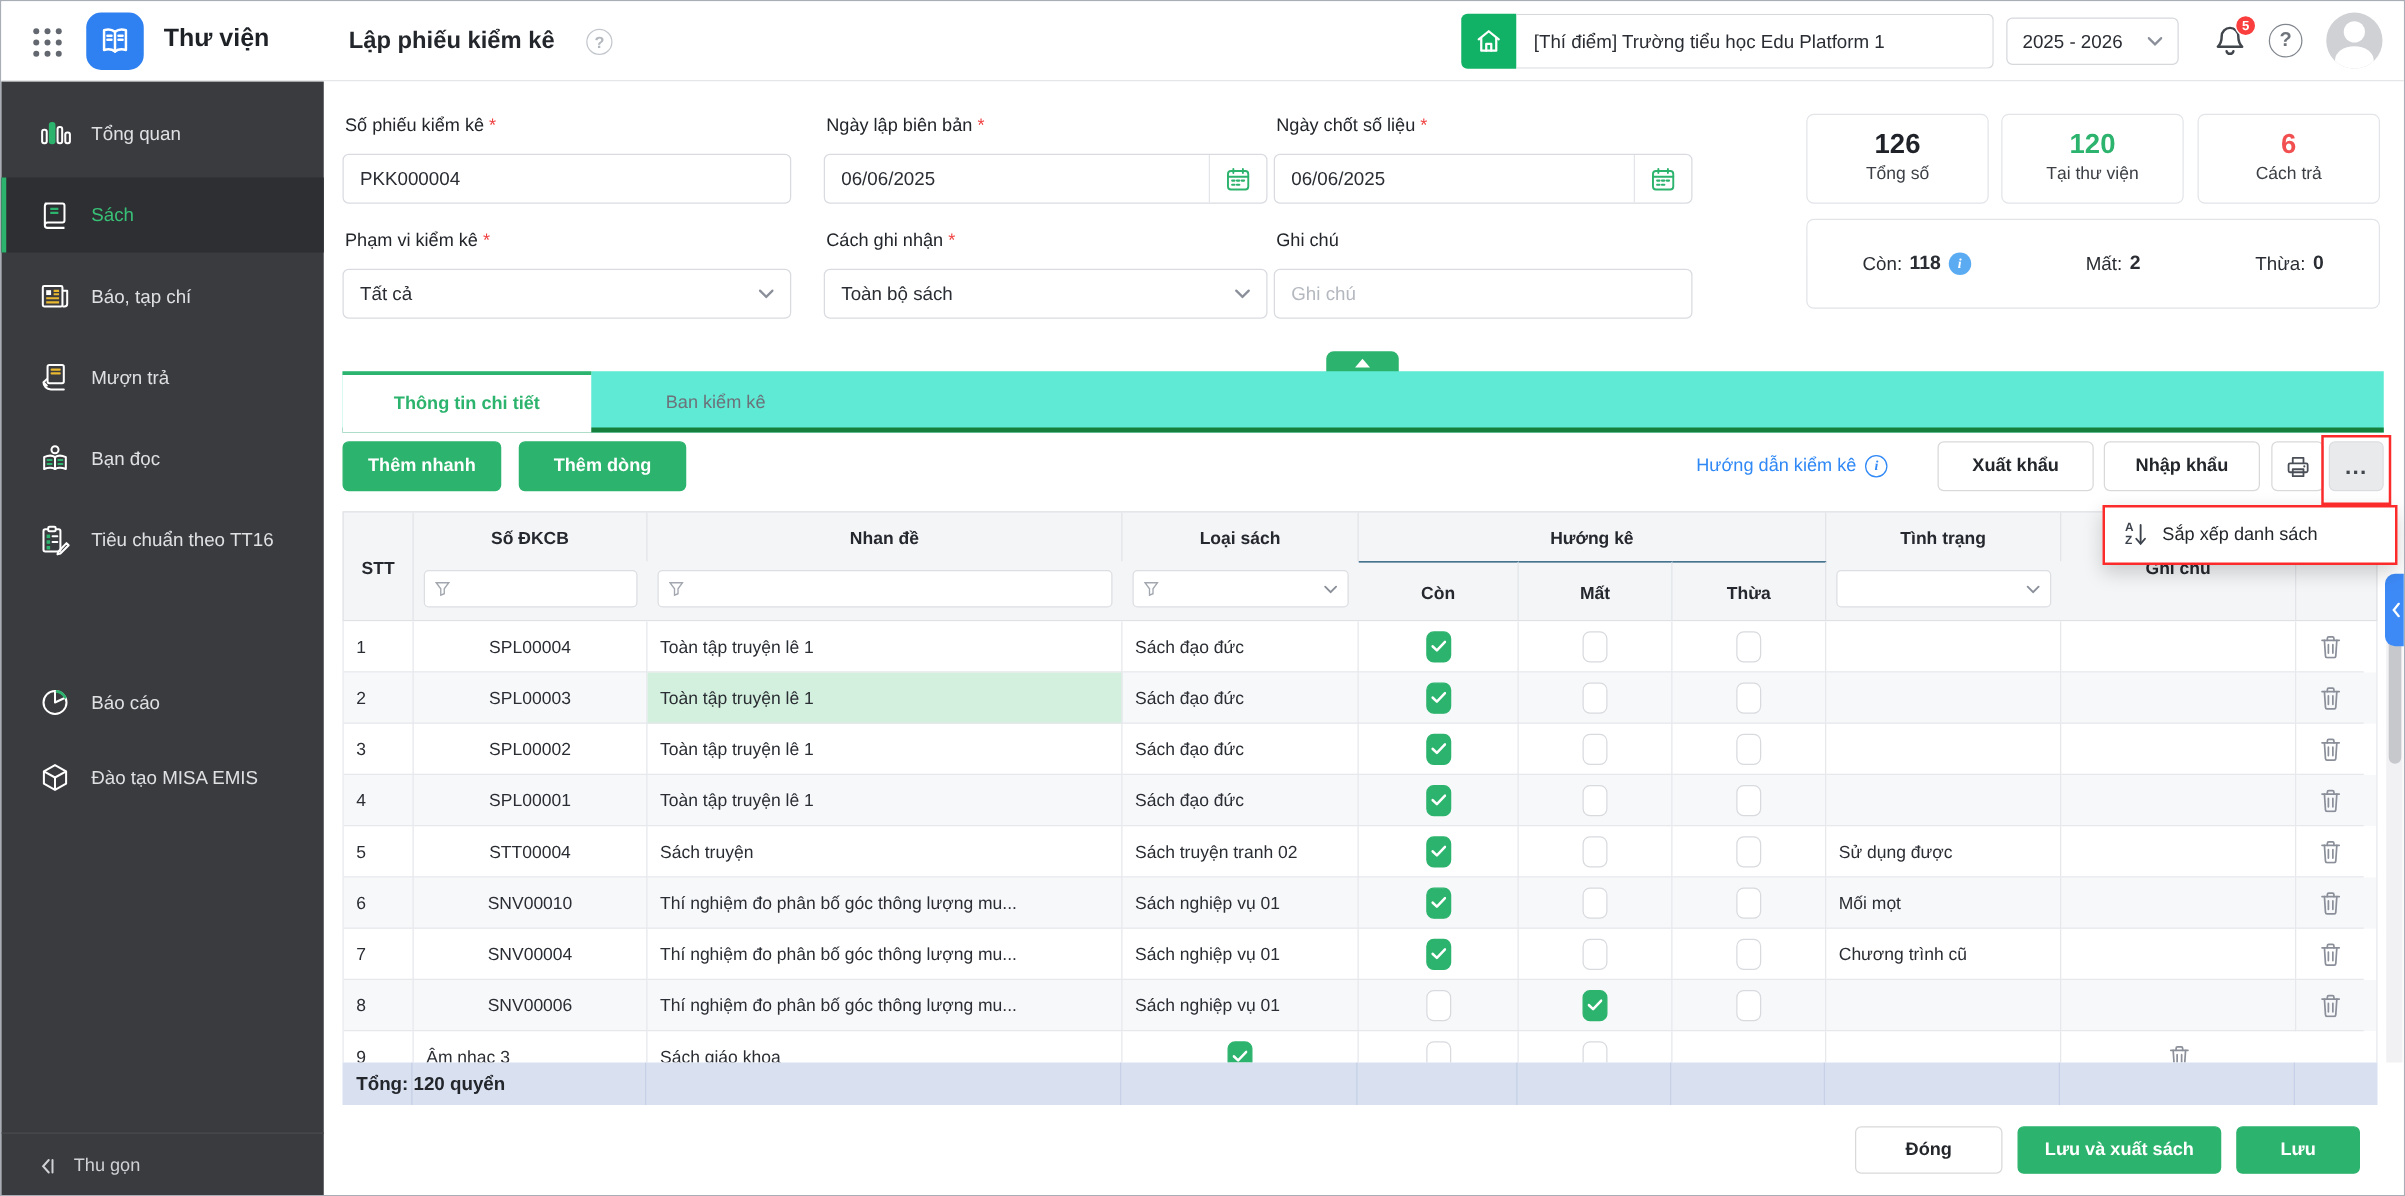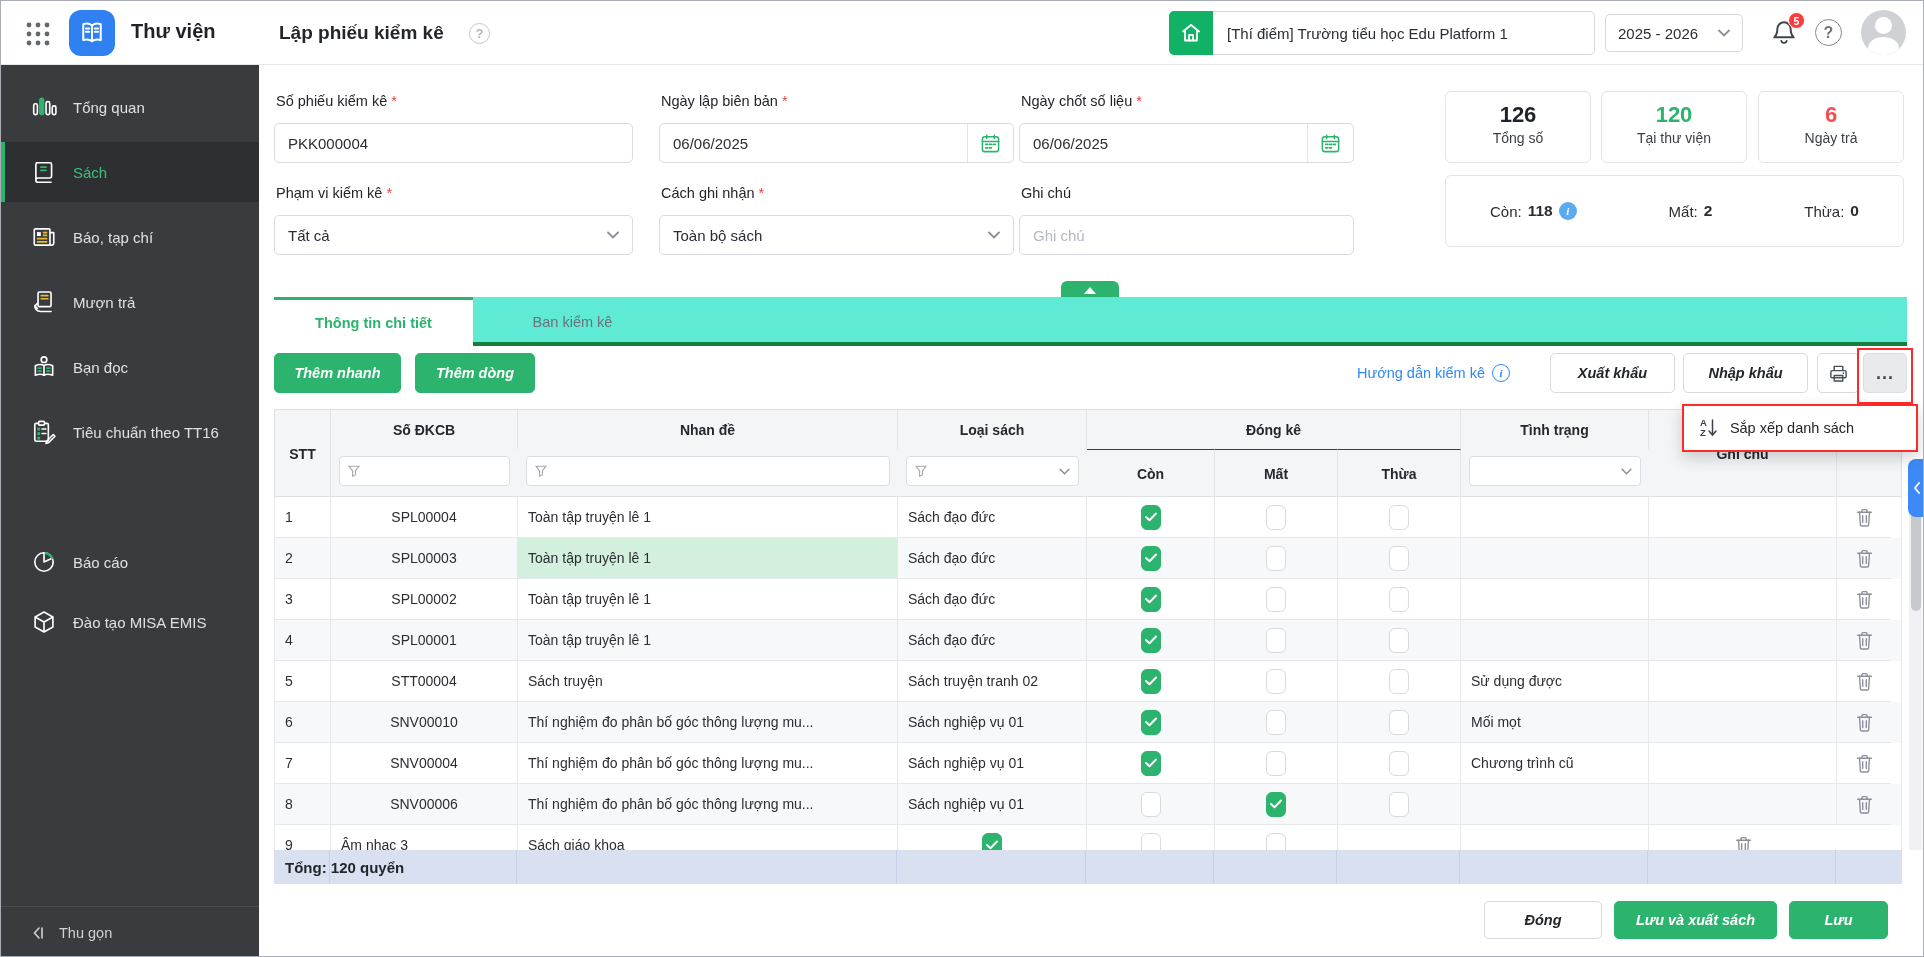--- a/index.html
+++ b/index.html
@@ -54,21 +54,21 @@
   .sum-item b { font-size:15.5px; }
   .info-dot { width:18px; height:18px; border-radius:50%; background:#5aabf2; color:#fff; font-size:11px; font-weight:bold; display:flex; align-items:center; justify-content:center; font-family:"Liberation Serif", serif; font-style:italic; }
 
   .collapse-pill { position:absolute; left:802px; top:216px; width:58px; height:18px; background:#2cb36d; border-radius:6px 6px 0 0; display:flex; align-items:center; justify-content:center; cursor:pointer; }
   .collapse-pill span { width:0; height:0; border-left:6px solid transparent; border-right:6px solid transparent; border-bottom:7px solid #fff; }
 
   .tabbar { position:absolute; left:15px; top:232px; width:1633px; height:49px; background:#5eead4; border-bottom:4px solid #15803d; display:flex; }
   .tab { width:199px; height:49px; display:flex; align-items:center; justify-content:center; font-size:14.5px; cursor:pointer; color:#6d727a; }
   .tab.active { background:#fff; border-top:3px solid #2cb36d; color:#2cb36d; font-weight:bold; }
 
-  .btn { border-radius:5px; font-size:14.5px; display:flex; align-items:center; justify-content:center; cursor:pointer; font-weight:600;font-style:italic; }
+  .btn { border-radius:5px; font-size:14.5px; display:flex; align-items:center; justify-content:center; cursor:pointer; font-weight:600; }
   .btn-green { background:#2cb36d; color:#fff; border:1px solid #2cb36d; }
   .btn-white { background:#fff; color:#23262b; border:1px solid #d9d9d9; }
   .toolbar-el { position:absolute; top:288px; height:40px; }
   .guide-link { display:flex; align-items:center; gap:7px; color:#2f88f5; font-size:14.5px; font-weight:500; cursor:pointer; }
   .guide-info { width:18px; height:18px; border-radius:50%; border:1.5px solid #2f88f5; color:#2f88f5; font-size:11px; font-weight:bold; display:flex; align-items:center; justify-content:center; font-family:"Liberation Serif", serif; font-style:italic; }
   .icon-btn { width:42px; background:#fff; border:1px solid #d9d9d9; border-radius:5px; display:flex; align-items:center; justify-content:center; cursor:pointer; }
   .more-btn { width:44px; background:#e9eaec; border:1px solid #dcdde0; border-radius:5px; color:#43474e; font-size:18px; font-weight:bold; letter-spacing:1px; display:flex; align-items:center; justify-content:center; cursor:pointer; }
 
   .hl-box { position:absolute; border:2.5px solid #fb2b2b; z-index:45; pointer-events:none; }
   .sort-panel { position:absolute; left:1423px; top:339px; width:236px; height:48px; background:#fff; border:2px solid #fb2b2b; box-shadow:0 6px 16px rgba(0,0,0,.18); z-index:44; display:flex; align-items:center; padding-left:16px; cursor:pointer; }
@@ -311,21 +311,21 @@
     <div class="stat-card" style="left:1186px">
       <div class="stat-val" style="color:#1f2229">126</div>
       <div class="stat-lbl">Tổng số</div>
     </div>
     <div class="stat-card" style="left:1342px">
       <div class="stat-val" style="color:#2cb36d">120</div>
       <div class="stat-lbl">Tại thư viện</div>
     </div>
     <div class="stat-card" style="left:1499px">
       <div class="stat-val" style="color:#f25050">6</div>
-      <div class="stat-lbl">Ngày trả</div>
+      <div class="stat-lbl">Cách trả</div>
     </div>
 
     <div class="sum-box">
       <span class="sum-item">
         <span>Còn:</span>
         <b>118</b>
         <span class="info-dot">i</span>
       </span>
       <span class="sum-item">
         <span>Mất:</span>
@@ -340,21 +340,21 @@
     <div class="collapse-pill">
         <span></span>
       </div>
 
     <div class="tabbar">
       <div class="tab active">Thông tin chi tiết</div>
       <div class="tab">Ban kiểm kê</div>
     </div>
 
     <div class="btn btn-green toolbar-el" style="left:15px;width:127px">Thêm nhanh</div>
-    <div class="btn btn-green toolbar-el" style="left:156px;width:120px">Thêm dòng</div>
+    <div class="btn btn-green toolbar-el" style="left:156px;width:134px">Thêm dòng</div>
 
     <div class="toolbar-el guide-link" style="left:1098px;display:flex">
       <span>Hướng dẫn kiểm kê</span>
       <span class="guide-info" style="background:#fff">i</span>
     </div>
     <div class="btn btn-white toolbar-el" style="left:1291px;width:125px">Xuất khẩu</div>
     <div class="btn btn-white toolbar-el" style="left:1424px;width:125px">Nhập khẩu</div>
     <div class="icon-btn toolbar-el" style="left:1558px">
       <svg width="21" height="21" viewBox="0 0 22 22" fill="none" stroke="#4a4f57" stroke-width="1.5" stroke-linejoin="round">
         <path d="M6.5 8 V3.5 h9 V8"></path>
@@ -380,21 +380,21 @@
       </span>
       <span class="s-lbl">Sắp xếp danh sách</span>
     </div>
 
     <div class="table">
       <div class="thead">
         <div class="hcell" style="left:0;top:0;width:56px;height:87px">STT</div>
         <div class="hcell" style="left:56px;top:0;width:187px;height:39px">Số ĐKCB</div>
         <div class="hcell" style="left:243px;top:0;width:380px;height:39px">Nhan đề</div>
         <div class="hcell" style="left:623px;top:0;width:189px;height:39px">Loại sách</div>
-        <div class="hcell" style="left:812px;top:0;width:374px;height:39px">Đóng kê</div>
+        <div class="hcell" style="left:812px;top:0;width:374px;height:39px">Hướng kê</div>
         <div class="hcell" style="left:1186px;top:0;width:188px;height:39px">Tình trạng</div>
         <div class="hcell" style="left:1374px;top:0;width:188px;height:87px">Ghi chú</div>
         <div class="hcell" style="left:1562px;top:0;width:64px;height:87px;border-right:none"></div>
 
         <div class="hcell sub" style="left:812px;top:39px;width:128px;height:48px">Còn</div>
         <div class="hcell sub" style="left:940px;top:39px;width:123px;height:48px">Mất</div>
         <div class="hcell sub" style="left:1063px;top:39px;width:123px;height:48px">Thừa</div>
 
         <div class="filter" style="left:64px;top:46px;width:171px">
           <svg width="12" height="12" viewBox="0 0 12 12" fill="none" stroke="#a3a8b0" stroke-width="1.1">

